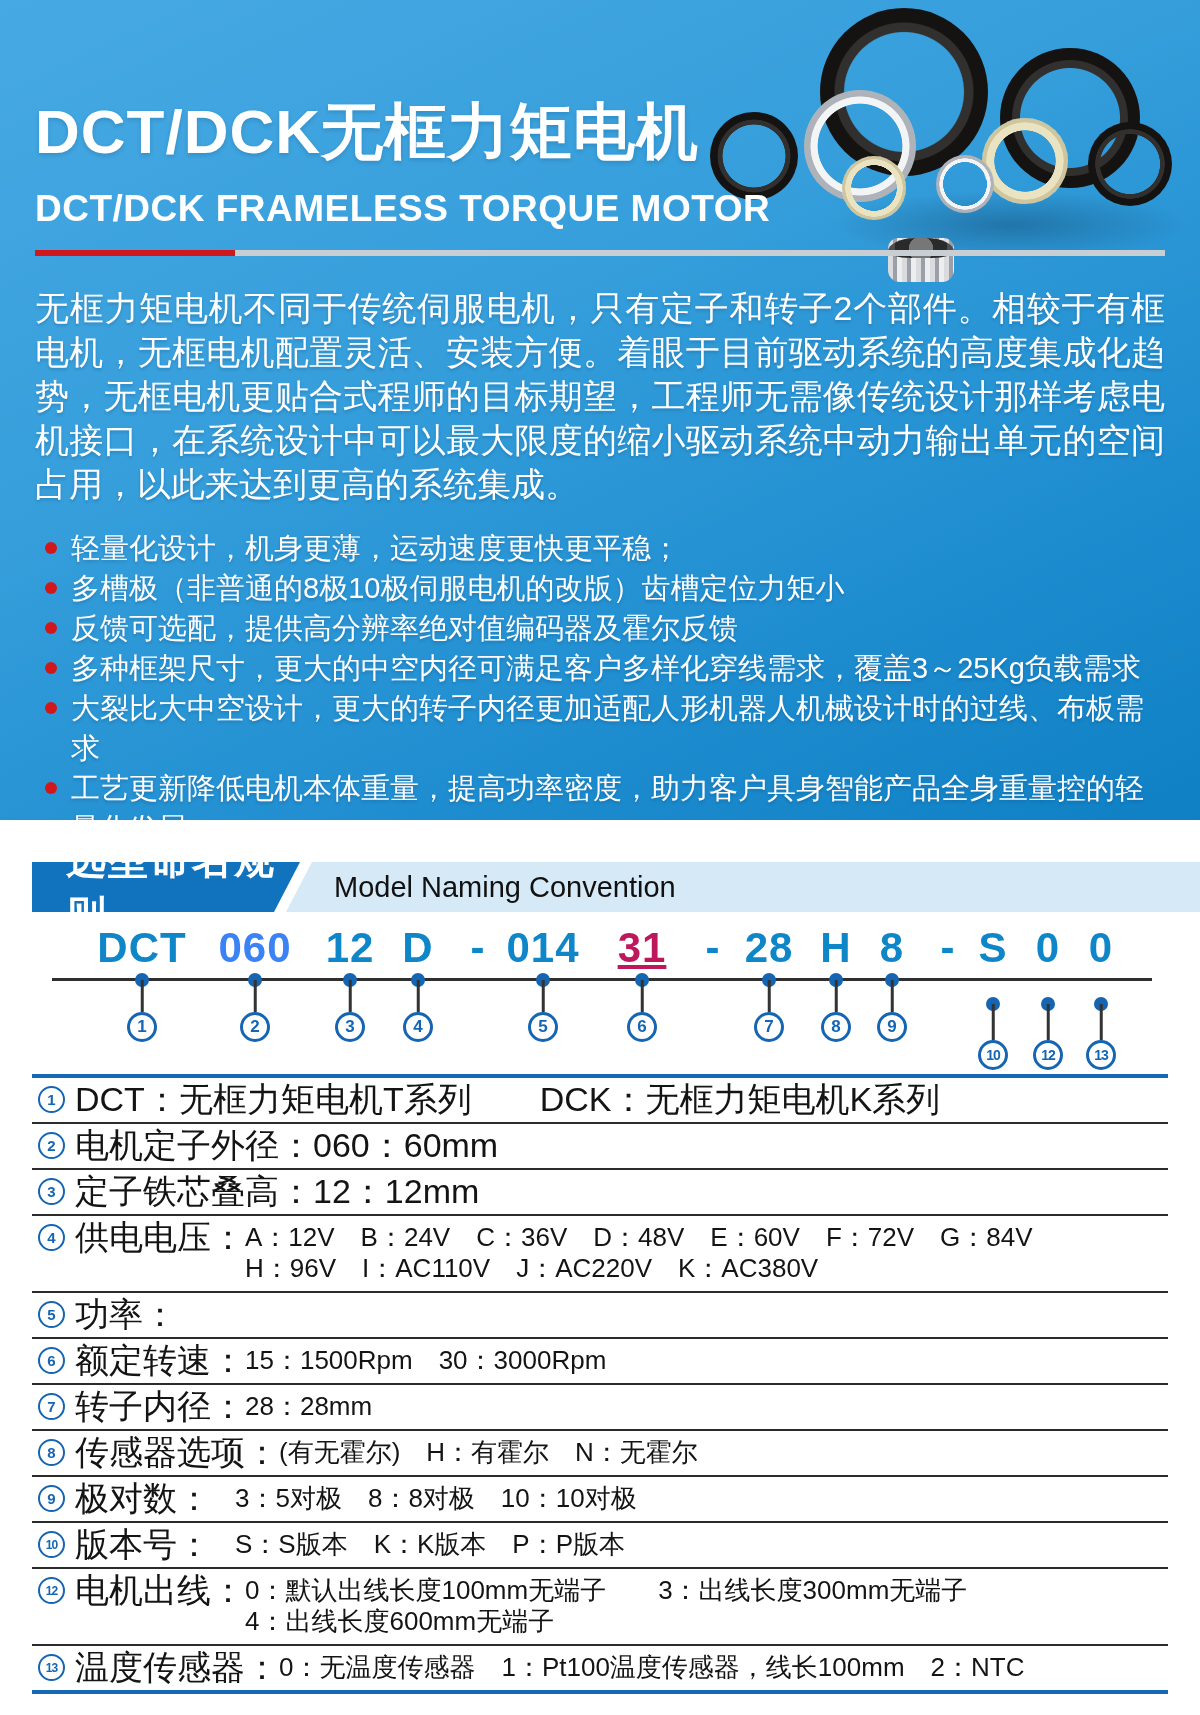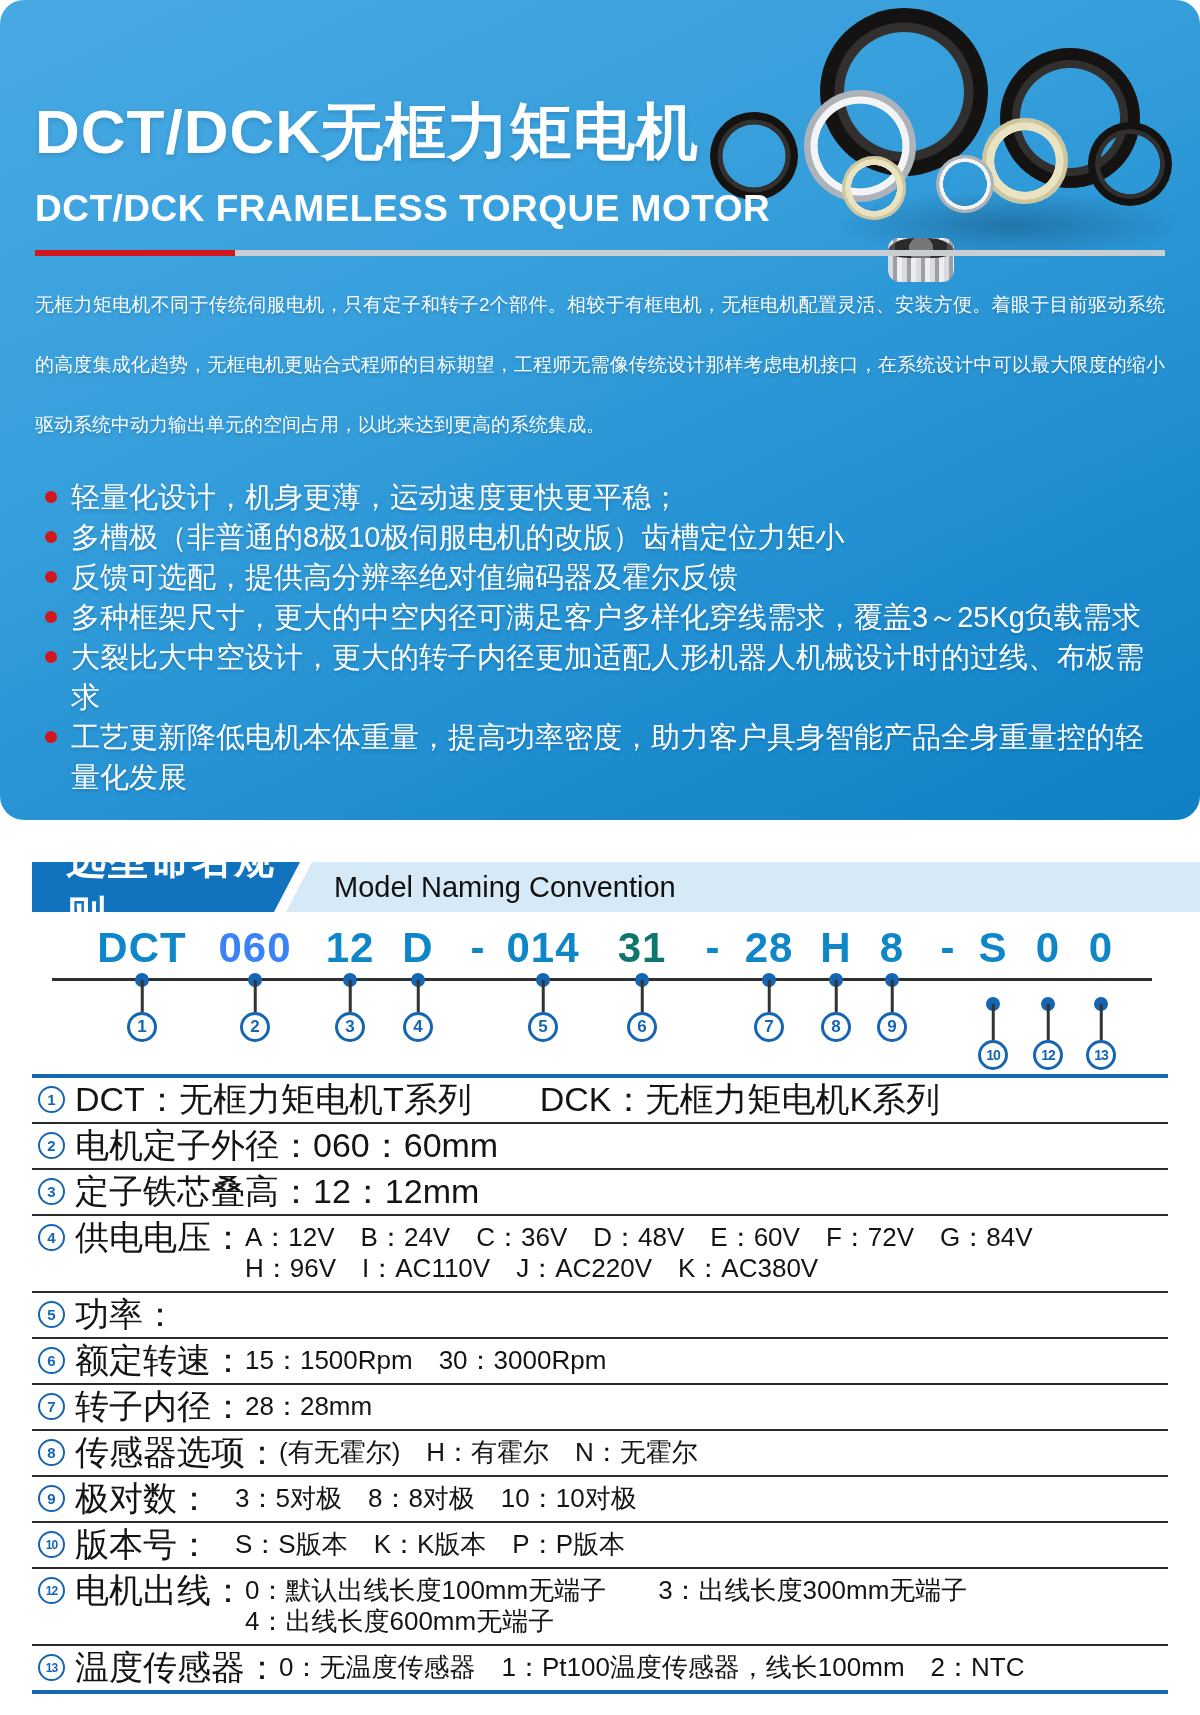--- a/index.html
+++ b/index.html
@@ -2,28 +2,28 @@
 <html><head>
 <meta charset="utf-8">
 <style>
   * { margin:0; padding:0; box-sizing:border-box; }
   body { font-family:"Liberation Sans","DejaVu Sans",sans-serif; background:#fff; }
   .page { position:relative; width:1200px; height:1715px; margin:0 auto; background:#ffffff; overflow:hidden; }
 
   
   .hero { position:relative; width:100%; height:820px;
     background:linear-gradient(155deg,#47a9e3 0%,#359edb 40%,#1d8ccf 75%,#0f80c4 100%);
-    overflow:hidden; color:#fff; padding:0 35px;border-radius:24px; }
+    overflow:hidden; color:#fff; padding:0 35px; }
   .hero-title { position:relative; z-index:3; padding-top:90px; font-size:62px; font-weight:bold;
     letter-spacing:1px; text-shadow:0 2px 4px rgba(0,40,80,.18); }
   .hero-sub { position:relative; z-index:3; margin-top:14px; font-size:37px; font-weight:bold; letter-spacing:.5px; }
   .divider { position:relative; z-index:3; margin-top:20px; height:6px; display:flex; }
   .divider .red { width:200px; height:100%; }
   .divider .gray { flex:1; height:100%; background:#c9ced2; }
-  .intro { position:relative; z-index:3; margin-top:19px; font-size:19px; line-height:60px;
+  .intro { position:relative; z-index:3; margin-top:30px; font-size:34px; line-height:44px;
     text-align:justify; text-shadow:0 2px 3px rgba(0,40,80,.22); }
   .features { position:relative; z-index:3; margin-top:22px; list-style:none; }
   .features li { display:flex; align-items:flex-start; font-size:29px; line-height:40px;
     text-shadow:0 2px 3px rgba(0,40,80,.22); }
   .features .fdot { flex:0 0 auto; width:12px; height:12px; border-radius:50%; margin:14px 14px 0 10px; }
 
   
   .motors { position:absolute; z-index:2; right:0; top:0; width:580px; height:300px; }
   .mshadow { position:absolute; left:210px; top:190px; width:360px; height:70px; border-radius:50%;
     background:radial-gradient(ellipse at center, rgba(0,25,50,.28) 0%, rgba(0,25,50,0) 70%); }
@@ -149,21 +149,21 @@
       <div class="cnum" style="left: 320px; top: 88px; border-color: rgb(21, 101, 178); color: rgb(21, 101, 178);">3</div>
       <div class="code" style="left: 388px; color: rgb(14, 134, 200);">D</div>
       <div class="dot" style="left: 388px; top: 56px; background: rgb(21, 101, 178);"></div>
       <div class="conn" style="left: 388px; top: 56px; height: 32px;"></div>
       <div class="cnum" style="left: 388px; top: 88px; border-color: rgb(21, 101, 178); color: rgb(21, 101, 178);">4</div>
       <div class="code" style="left: 448px; color: rgb(14, 134, 200);">-</div>
       <div class="code" style="left: 513px; color: rgb(14, 134, 200);">014</div>
       <div class="dot" style="left: 513px; top: 56px; background: rgb(21, 101, 178);"></div>
       <div class="conn" style="left: 513px; top: 56px; height: 32px;"></div>
       <div class="cnum" style="left: 513px; top: 88px; border-color: rgb(21, 101, 178); color: rgb(21, 101, 178);">5</div>
-      <div class="code" style="left: 612px; color: #0f766e;">31</div>
+      <div class="code" style="left: 612px; color: #be185d; text-decoration: underline;">31</div>
       <div class="dot" style="left: 612px; top: 56px; background: rgb(21, 101, 178);"></div>
       <div class="conn" style="left: 612px; top: 56px; height: 32px;"></div>
       <div class="cnum" style="left: 612px; top: 88px; border-color: rgb(21, 101, 178); color: rgb(21, 101, 178);">6</div>
       <div class="code" style="left: 683px; color: rgb(14, 134, 200);">-</div>
       <div class="code" style="left: 739px; color: rgb(14, 134, 200);">28</div>
       <div class="dot" style="left: 739px; top: 56px; background: rgb(21, 101, 178);"></div>
       <div class="conn" style="left: 739px; top: 56px; height: 32px;"></div>
       <div class="cnum" style="left: 739px; top: 88px; border-color: rgb(21, 101, 178); color: rgb(21, 101, 178);">7</div>
       <div class="code" style="left: 806px; color: rgb(14, 134, 200);">H</div>
       <div class="dot" style="left: 806px; top: 56px; background: rgb(21, 101, 178);"></div>

